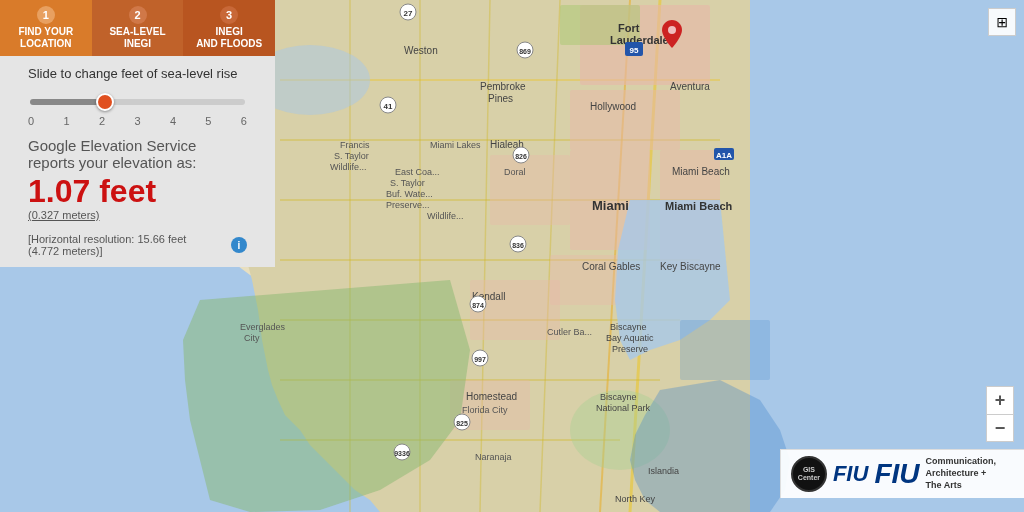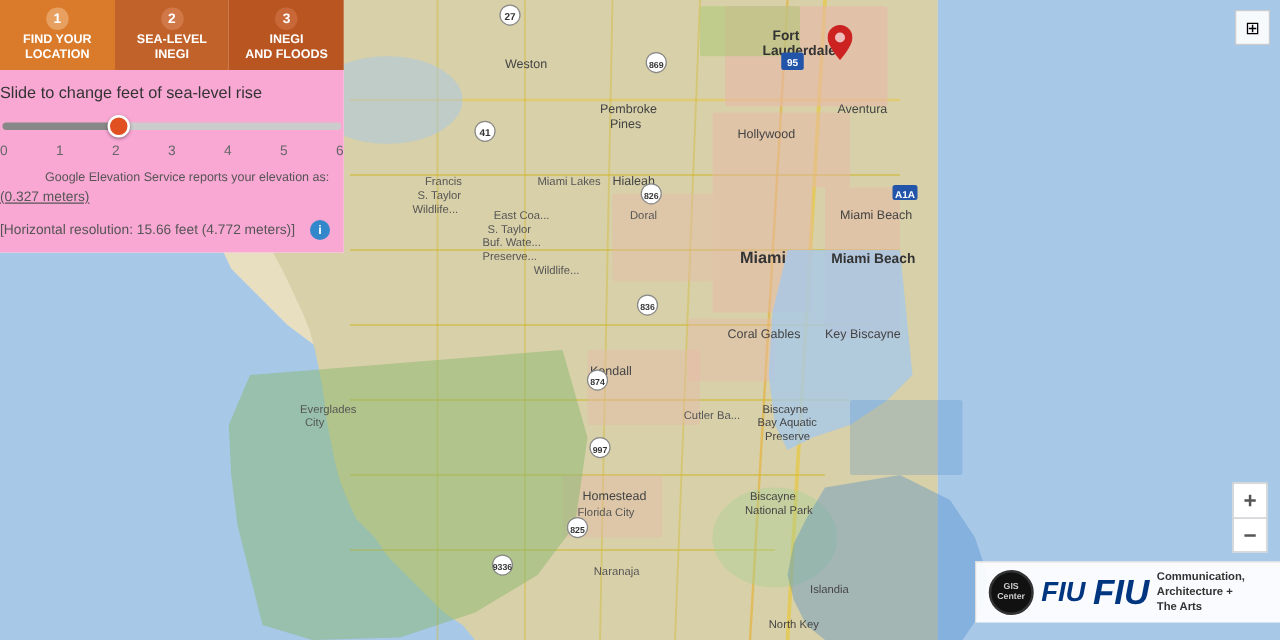--- a/index.html
+++ b/index.html
@@ -59,22 +59,22 @@
     .step-tab-1 { background: #d97b2a; }
     .step-tab-2 { background: #c0622a; }
     .step-tab-3 { background: #b85520; }
 
     .step-tab-1 .step-num { background: #e8a060; }
     .step-tab-2 .step-num { background: #d07848; }
     .step-tab-3 .step-num { background: #c86838; }
 
     
     #panel-content {
-      padding: 10px 0;
-      background: #f9a8d4;
+      padding: 10px 28px;
+      background: #e5e5e5;
     }
 
     #slide-label {
       font-size: 13px;
       color: #333;
       margin-bottom: 10px;
       font-weight: normal;
     }
 
     #slider-container {
@@ -106,25 +106,24 @@
 
     #slider-ticks {
       display: flex;
       justify-content: space-between;
       font-size: 11px;
       color: #666;
       padding: 2px 0;
     }
 
     #elevation-service-label {
-      font-size: 10px;
+      font-size: 15px;
       color: #555;
       margin-top: 8px;
       margin-bottom: 4px;
-      margin-left: 36px;
     }
 
     #elevation-value {
       font-size: 32px;
       font-weight: bold;
       color: #cc1111;
       line-height: 1;
       margin-bottom: 2px;
     }
 
@@ -477,20 +476,21 @@
       <span>1</span>
       <span>2</span>
       <span>3</span>
       <span>4</span>
       <span>5</span>
       <span>6</span>
     </div>
 
     <div id="elevation-service-label">Google Elevation Service reports your elevation as:</div>
 
+    <div id="elevation-value">1.07 feet</div>
 
     <div id="elevation-meters">(0.327 meters)</div>
 
     <div id="horizontal-res">
       <span>[Horizontal resolution: 15.66 feet (4.772 meters)]</span>
       <span class="info-icon">i</span>
     </div>
   </div>
 </div>
 

